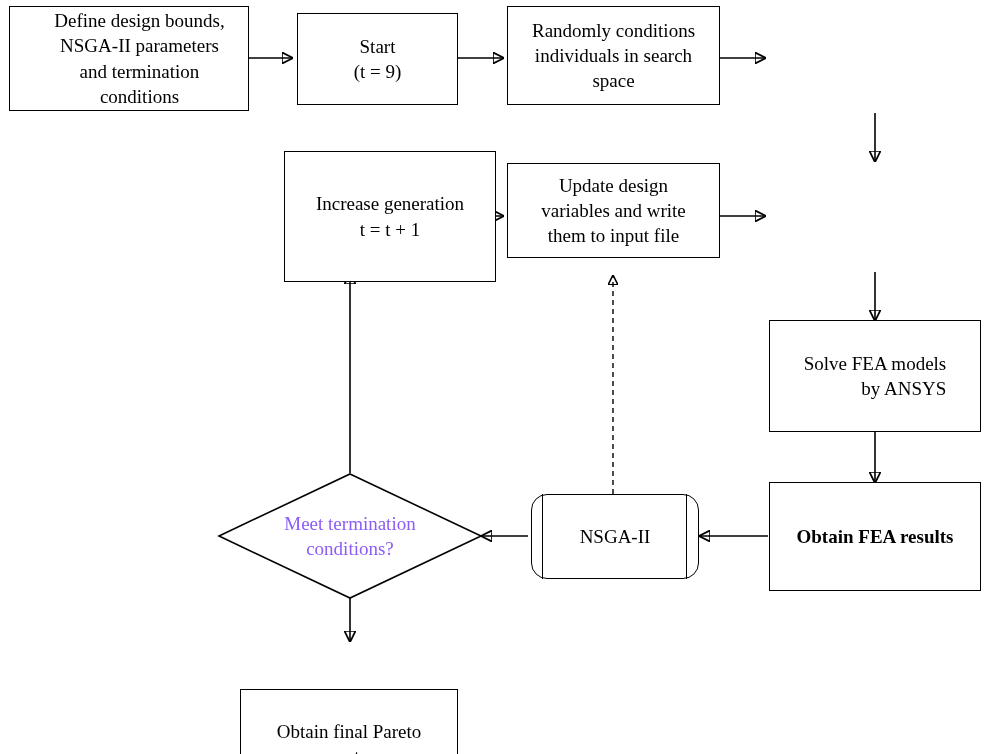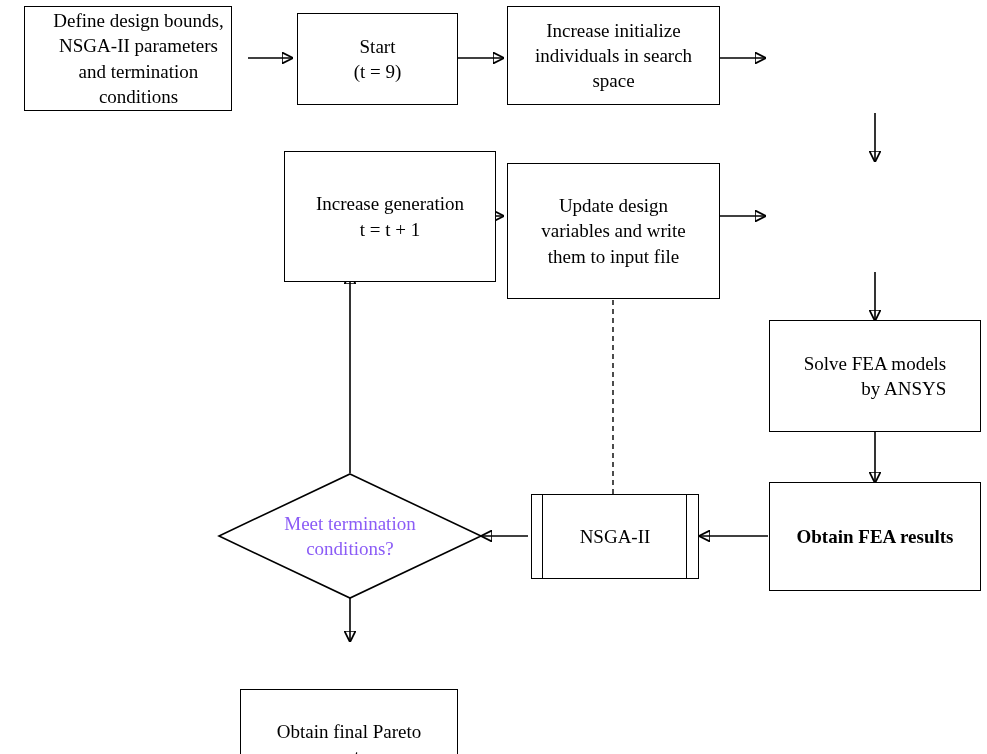--- a/index.html
+++ b/index.html
@@ -107,48 +107,48 @@
 
     <line x1="350" y1="473" x2="350" y2="274" marker-end="url(#arrow)"></line>
 
     <line x1="456" y1="216" x2="503" y2="216" marker-end="url(#arrow)"></line>
 
     <line x1="720" y1="216" x2="765" y2="216" marker-end="url(#arrow)"></line>
 
     <line class="dashed" x1="613" y1="494" x2="613" y2="276" marker-end="url(#arrowdash)"></line>
   </svg>
 
-  <div class="node" style="left:24px; top:6px; width:208px; height:105px;padding-left:27px;">Define design bounds,
+  <div class="node" style="left:9px; top:6px; width:240px; height:105px;padding-left:27px;">Define design bounds,
 NSGA-II parameters
 and termination
 conditions</div>
 
   <div class="node" style="left:297px; top:13px; width:161px; height:92px;">Start
 (t = 9)</div>
 
-  <div class="node" style="left:507px; top:6px; width:213px; height:99px;">Increase initialize
+  <div class="node" style="left:507px; top:6px; width:213px; height:99px;">Randomly conditions
 individuals in search
 space</div>
 
 
 
-  <div class="node" style="left:507px; top:163px; width:213px; height:136px;">Update design
+  <div class="node" style="left:507px; top:163px; width:213px; height:95px;">Update design
 variables and write
 them to input file</div>
 
   <div class="node" style="left:244px; top:151px; width:212px; height:131px;margin-left:40px;">Increase generation
 t = t + 1</div>
 
   <div class="node" style="left:769px; top:320px; width:212px; height:112px;text-align:right;">Solve FEA models
 by ANSYS</div>
 
   <div class="node" style="left:769px; top:482px; width:212px; height:109px;font-weight:bold;">Obtain FEA results</div>
 
   <div style="position:absolute; left:531px; top:494px; width:168px; height:85px;">
-    <div class="node" style="left:0; top:0; width:168px; height:85px;">NSGA-II</div>
+    <div class="node" style="left:0; top:0; width:168px; height:85px;border-radius:16px;">NSGA-II</div>
     <div style="position:absolute; left:11px; top:0; width:0; height:85px; border-left:1px solid #000;"></div>
     <div style="position:absolute; left:155px; top:0; width:0; height:85px; border-left:1px solid #000;"></div>
   </div>
 
   <div class="diamond-wrap" style="left:218px; top:473px; width:264px; height:126px;">
     <svg width="264" height="126" viewBox="0 0 264 126">
       <polygon points="132,1 263,63 132,125 1,63" fill="#ffffff" stroke="#000000" stroke-width="1.6"></polygon>
     </svg>
     <div class="diamond-label">Meet termination
 conditions?</div>

